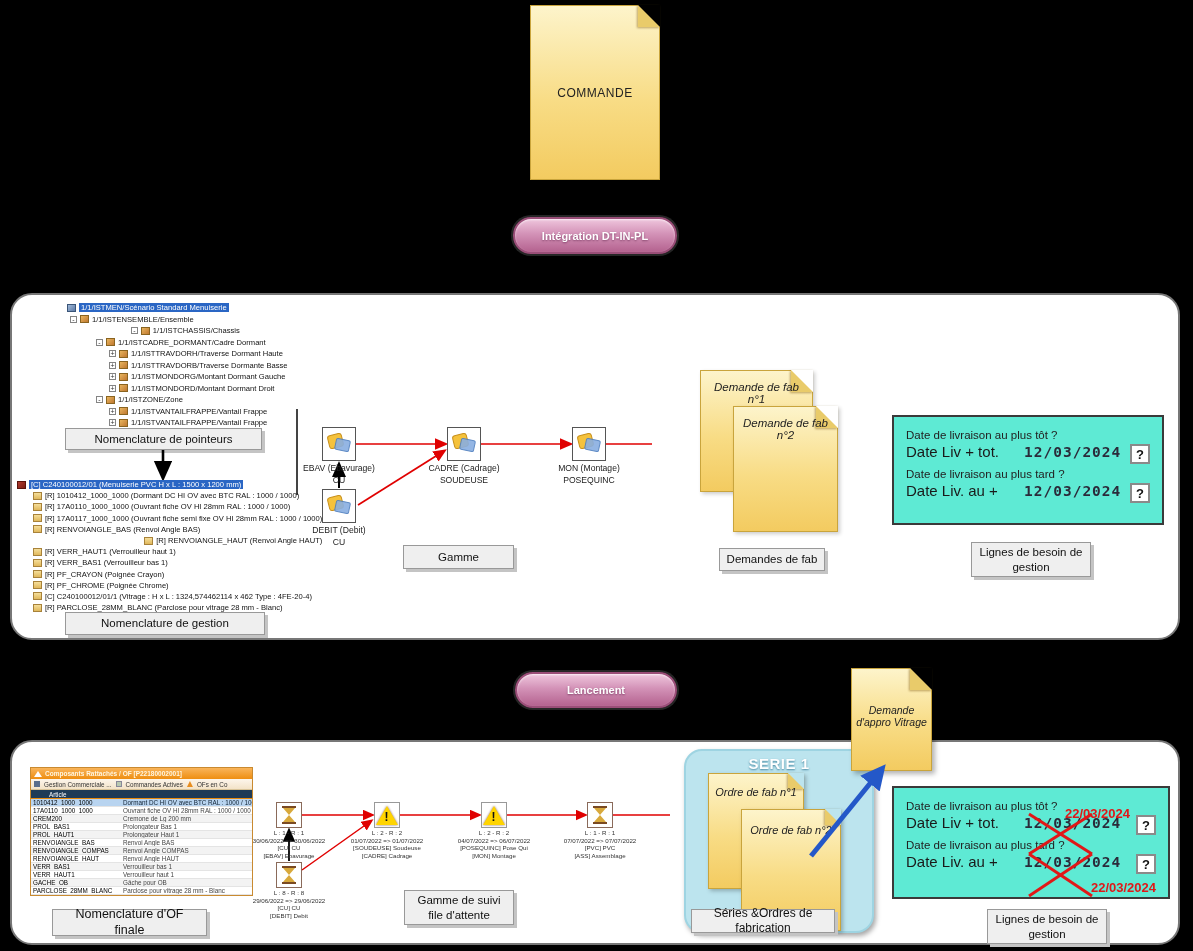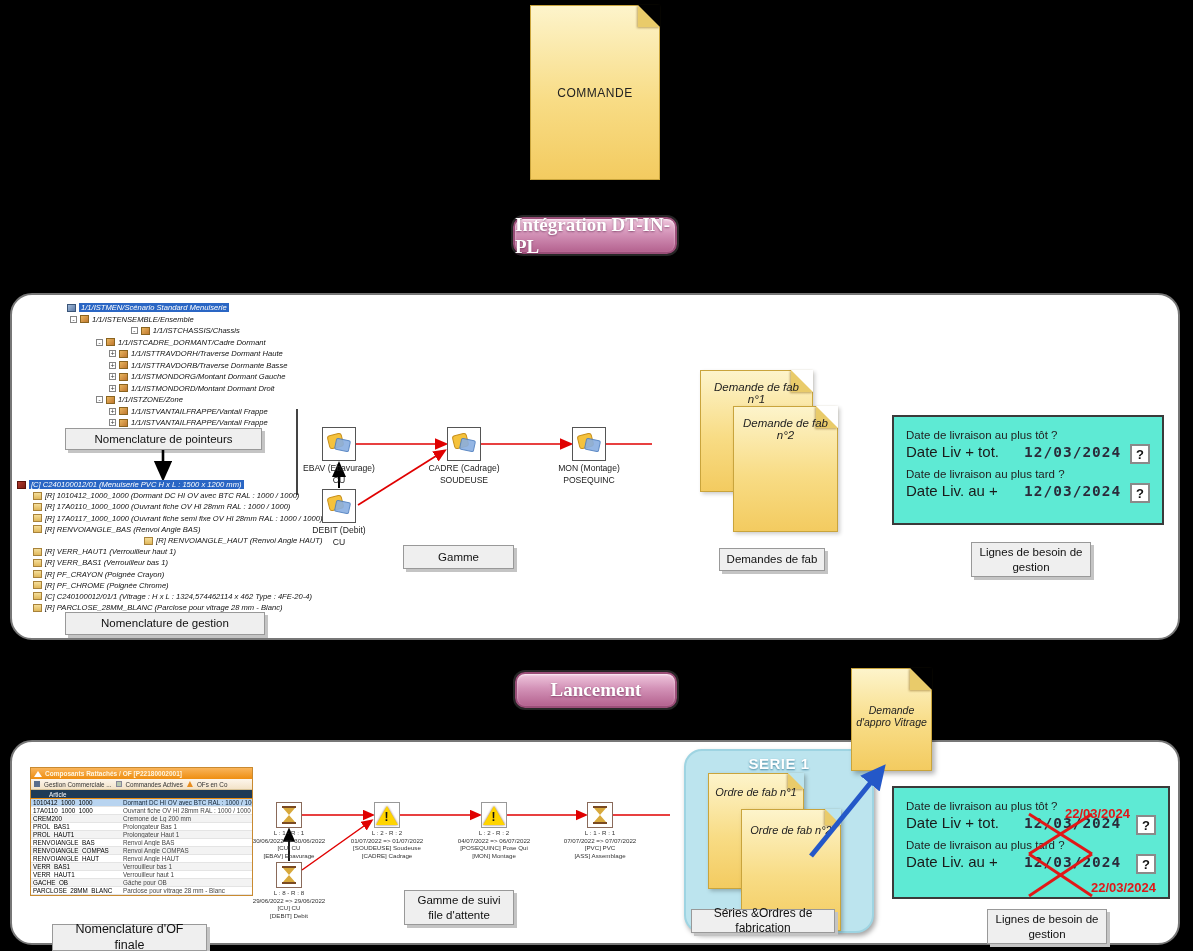--- a/index.html
+++ b/index.html
@@ -14,29 +14,29 @@
             border:1px solid #C9A43C; box-shadow:3px 3px 5px rgba(0,0,0,.30); }
   .sticky::before { content:""; position:absolute; top:-1px; right:-1px;
             border-style:solid; border-width:0 22px 22px 0;
             border-color:var(--cut) var(--cut) #E9CB6A #E9CB6A; filter:drop-shadow(-1px 1px 1px rgba(140,100,20,.55)); }
   .sticky.small::before { border-width:0 16px 16px 0; }
   .sticky .txt { position:absolute; left:4%; right:4%; text-align:center; font-style:italic; color:#222; }
 
   
   .stepbtn { position:absolute; display:flex; align-items:center; justify-content:center;
              background:linear-gradient(180deg,#EFC6DD 0%,#D392B7 45%,#B4628F 100%);
-             border:2px solid #9A4E78; border-radius:10px; color:#fff; font-weight:bold; font-size:19px;
-             text-shadow:0 1px 2px rgba(90,30,70,.6); box-shadow:inset 0 1px 2px rgba(255,255,255,.7), 0 0 0 2px rgba(255,255,255,.15);font-family:Liberation Serif, serif; }
+             border:2px solid #9A4E78; border-radius:18px; color:#fff; font-weight:bold; font-size:11px;
+             text-shadow:0 1px 2px rgba(90,30,70,.6); box-shadow:inset 0 1px 2px rgba(255,255,255,.7), 0 0 0 2px rgba(255,255,255,.15); }
 
   
   .plate { position:absolute; background:#EFEFEF; border:1px solid #999; box-shadow:3px 3px 0 #C4C4C4;
            font-size:11.5px; color:#111; display:flex; align-items:center; justify-content:center; text-align:center; line-height:1.25; padding:2px 6px; }
 
   
-  .tree { position:absolute; font-size:7.6px; color:#111; white-space:nowrap;font-style:italic; }
+  .tree { position:absolute; font-size:7.6px; color:#111; white-space:nowrap; }
   .trow { display:flex; align-items:center; height:11.5px; }
   .t2 .trow { height:11.2px; }
   .expander { width:7px; height:7px; border:1px solid #848484; background:#fff; font-size:7px; line-height:5px;
               text-align:center; margin-right:3px; flex:0 0 auto; color:#333; }
   .expander:empty { visibility:hidden; }
   .nicon { width:9px; height:8px; margin-right:3px; flex:0 0 auto; border:1px solid #8A6420;
            background:linear-gradient(135deg,#E8B55F 0%,#C07830 100%); }
   .nicon.root1 { background:linear-gradient(135deg,#9FB8D8,#5E7BA6); border-color:#3A5578; }
   .nicon.book { background:linear-gradient(135deg,#B03A2E,#7A1F16); border-color:#5A130C; }
   .nicon.page { background:linear-gradient(180deg,#F5DE9A,#E0B85C); border-color:#A8823A; }
@@ -356,21 +356,21 @@
         <div class="ofrow">
             <span class="ofa">GACHE_OB</span>
             <span class="ofd">Gâche pour OB</span>
           </div>
         <div class="ofrow">
             <span class="ofa">PARCLOSE_28MM_BLANC</span>
             <span class="ofd">Parclose pour vitrage 28 mm - Blanc</span>
           </div>
       </div>
     </div>
-    <div class="plate" style="left:40px; top:182px; width:155px; height:27px; font-size:12.5px;">Nomenclature d'OF finale</div>
+    <div class="plate" style="left:40px; top:167px; width:155px; height:27px; font-size:12.5px;">Nomenclature d'OF finale</div>
 
     <svg class="overlay" style="left:250px; top:55px;" width="410" height="100" viewBox="0 0 410 100">
       <defs>
         <marker id="ar2" markerWidth="9" markerHeight="9" refX="6" refY="3.5" orient="auto">
             <path d="M0,0 L8,3.5 L0,7 z" fill="#E00000"></path>
           </marker>
         <marker id="ak2" markerWidth="9" markerHeight="9" refX="6" refY="3.5" orient="auto">
             <path d="M0,0 L8,3.5 L0,7 z" fill="#000"></path>
           </marker>
       </defs>

